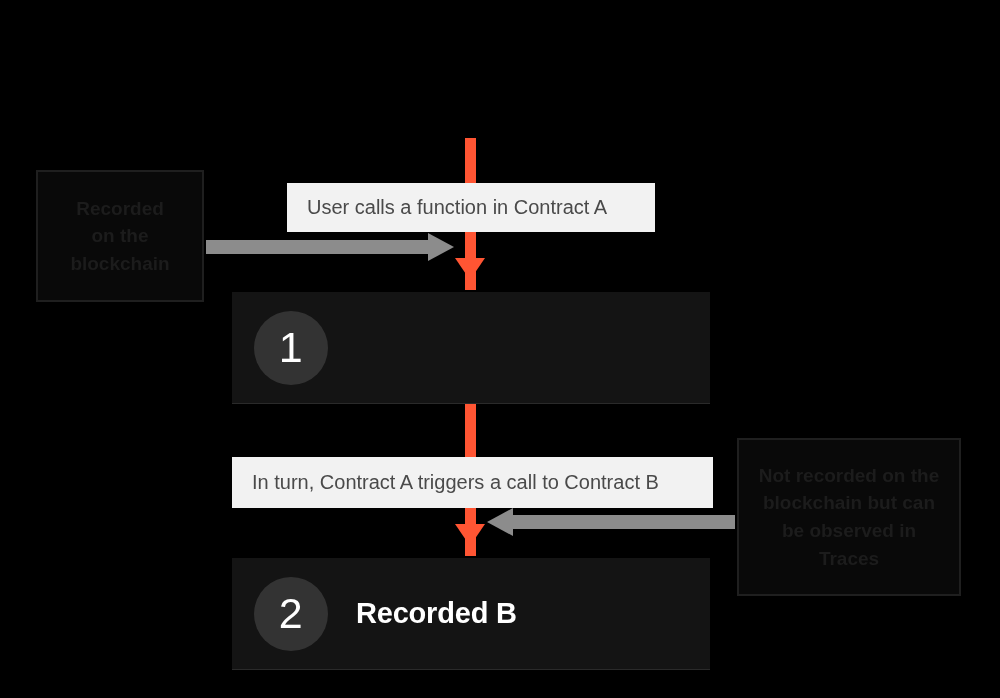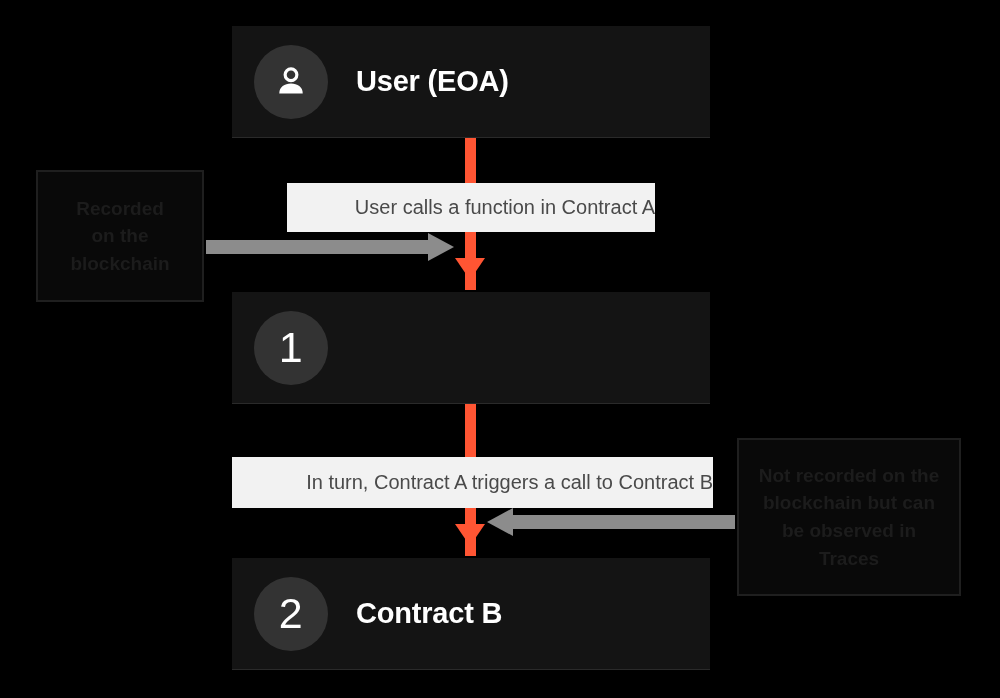--- a/index.html
+++ b/index.html
@@ -68,34 +68,34 @@
   .caption {
     position: absolute;
     background: #f2f2f2;
     display: flex;
     align-items: center;
     z-index: 4;
     color: #4a4a4a;
     font-size: 20px;
     font-weight: 400;
     white-space: nowrap;
-    justify-content: flex-end;
   }
   .caption-1 {
     left: 287px;
     top: 183px;
     width: 368px;
     height: 49px;
     padding-left: 20px;
   }
   .caption-2 {
     left: 232px;
     top: 457px;
     width: 481px;
     height: 51px;
+    padding-left: 20px;
   }
 
   
   .red-line {
     position: absolute;
     width: 11px;
     background: #ff5533;
     left: 465px;
     z-index: 2;
   }
@@ -196,41 +196,32 @@
   <div class="gray-arrow gray-arrow-left">
     <div class="shaft"></div>
     <div class="head"></div>
   </div>
 
   <div class="gray-arrow gray-arrow-right">
     <div class="shaft"></div>
     <div class="head"></div>
   </div>
 
-  <div class="node node-user">
-    <div class="node-badge">
-      <svg width="38" height="38" viewBox="0 0 24 24" aria-hidden="true">
-        <circle cx="12" cy="7.4" r="3.7" fill="none" stroke="#ffffff" stroke-width="2"></circle>
-        <path d="M4.6 19.2c0-4 3.3-6.2 7.4-6.2s7.4 2.2 7.4 6.2z" fill="#ffffff"></path>
-      </svg>
-    </div>
-    <div class="node-label">User (EOA)</div>
-  </div>
 
   <div class="node node-a">
     <div class="node-badge">
       <span class="num">1</span>
     </div>
   </div>
 
   <div class="node node-b">
     <div class="node-badge">
       <span class="num">2</span>
     </div>
-    <div class="node-label">Contract B</div>
+    <div class="node-label">Recorded B</div>
   </div>
 
   <div class="caption caption-1">
     <span>User calls a function in Contract A</span>
   </div>
 
   <div class="caption caption-2">
     <span>In turn, Contract A triggers a call to Contract B</span>
   </div>
 

